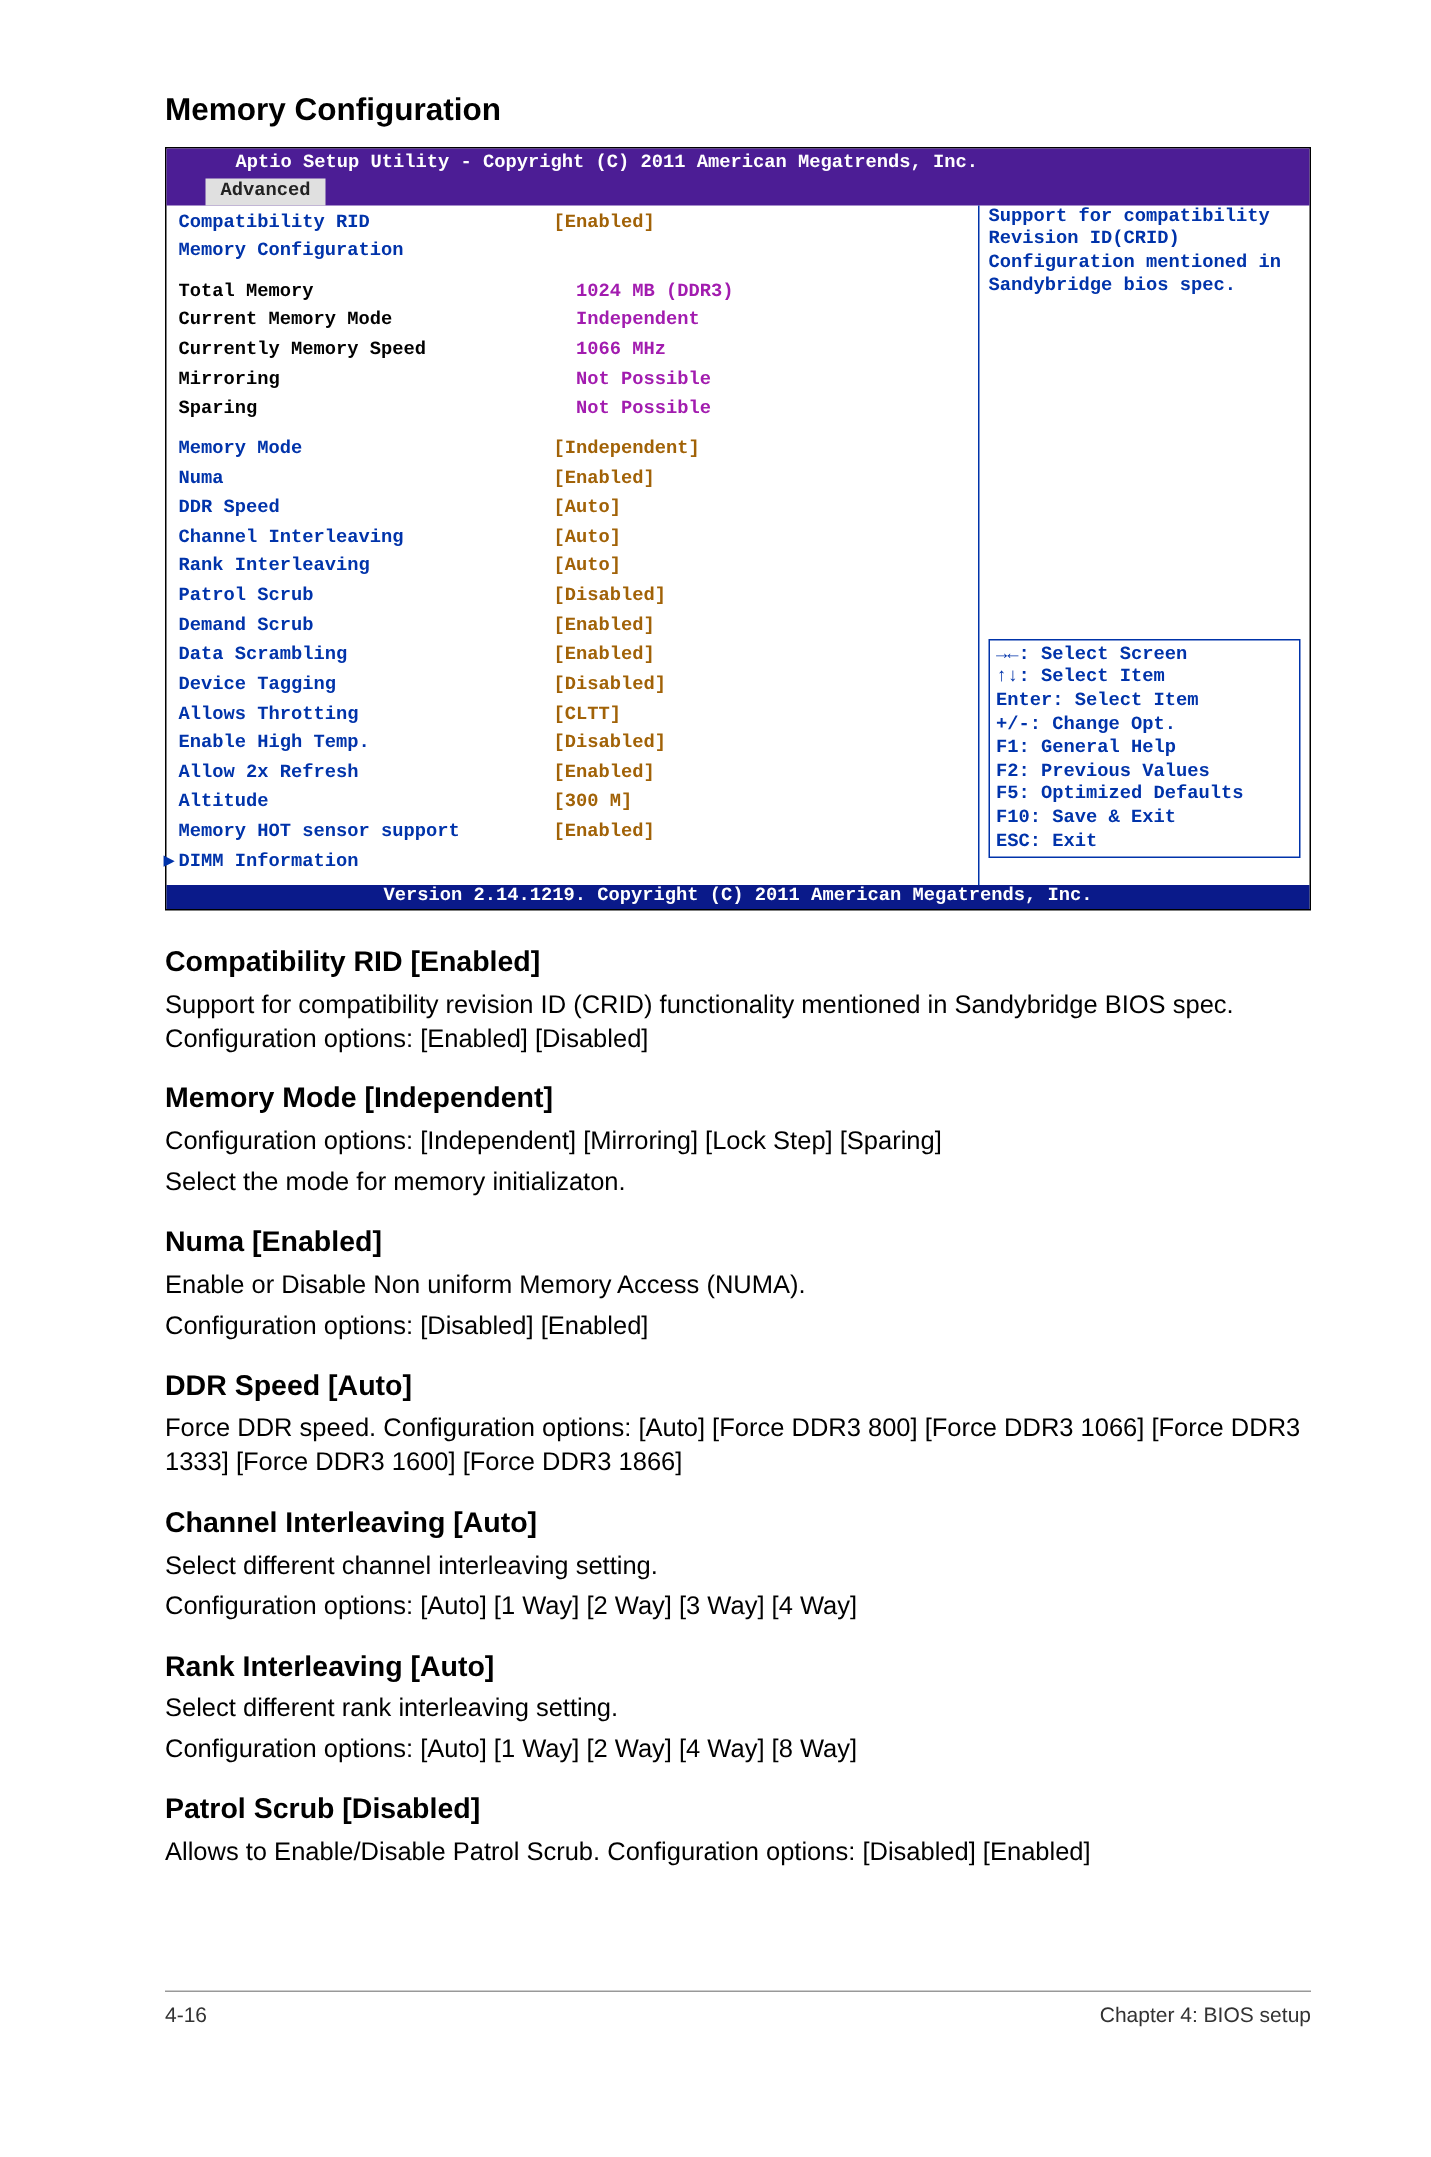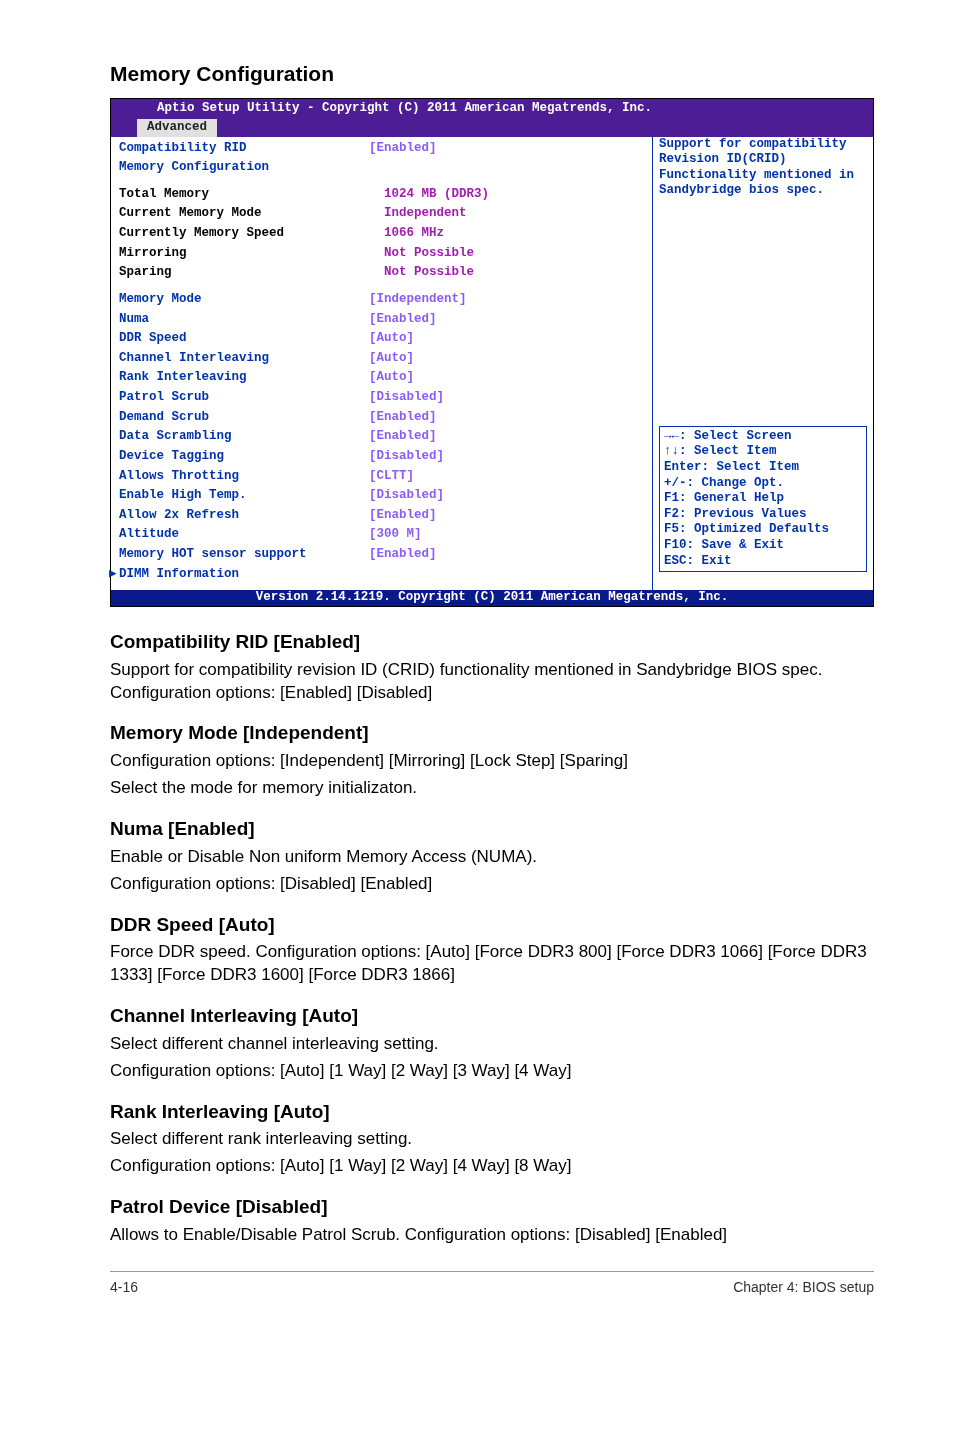--- a/index.html
+++ b/index.html
@@ -45,21 +45,21 @@
     flex: 1;
     padding: 4px 8px 8px 8px;
     border-right: 1px solid #0033aa;
     display: flex;
     flex-direction: column;
     gap: 4px;
   }
   .bios-row { display: flex; white-space: pre; }
   .bios-label { color: #0033aa; width: 250px; }
   .bios-label.black { color: #000; }
-  .bios-value { color: #8b5cf6; }
+  .bios-value { color: #a16207; }
   .bios-value.black { color: #a21caf; }
   .bios-arrow { color: #0033aa; width: 10px; margin-left: -10px; }
 
   .bios-right {
     width: 220px;
     padding: 0 6px 8px 6px;
     color: #0033aa;
     display: flex;
     flex-direction: column;
   }
@@ -74,21 +74,21 @@
     background: #0a1a8a;
     color: #fff;
     text-align: center;
     padding: 0 0;
   }
 
   .page-footer {
     display: flex;
     justify-content: space-between;
     font-size: 14px;
-    margin-top: 24px;
+    margin-top: 80px;
     border-top: 1px solid #999;
     padding-top: 6px;
     color: #333;
   }
 </style>
 </head>
 <body>
 
 <div class="heading2">Memory Configuration</div>
 
@@ -121,21 +121,21 @@
         <div class="bios-row"><span class="bios-label">Enable High Temp.</span><span class="bios-value">[Disabled]</span></div>
         <div class="bios-row"><span class="bios-label">Allow 2x Refresh</span><span class="bios-value">[Enabled]</span></div>
         <div class="bios-row"><span class="bios-label">Altitude</span><span class="bios-value">[300 M]</span></div>
         <div class="bios-row"><span class="bios-label">Memory HOT sensor support</span><span class="bios-value">[Enabled]</span></div>
         <div class="bios-row"><span class="bios-arrow">▶</span><span class="bios-label">DIMM Information</span><span class="bios-value"></span></div>
       </div>
     <div class="bios-right">
       <div class="bios-right-top" id="bios-help-top">
           <div>Support for compatibility</div>
           <div>Revision ID(CRID)</div>
-          <div>Functionality mentioned in</div>
+          <div>Configuration mentioned in</div>
           <div>Sandybridge bios spec.</div>
         </div>
       <div class="bios-right-box" id="bios-help-keys">
           <div>→←: Select Screen</div>
           <div>↑↓:  Select Item</div>
           <div>Enter: Select Item</div>
           <div>+/-: Change Opt.</div>
           <div>F1: General Help</div>
           <div>F2: Previous Values</div>
           <div>F5: Optimized Defaults</div>
@@ -157,20 +157,20 @@
     <div class="para">Enable or Disable Non uniform Memory Access (NUMA).</div>
     <div class="para">Configuration options: [Disabled] [Enabled]</div>
     <div class="heading3">DDR Speed [Auto]</div>
     <div class="para">Force DDR speed. Configuration options: [Auto] [Force DDR3 800] [Force DDR3 1066] [Force DDR3 1333] [Force DDR3 1600] [Force DDR3 1866]</div>
     <div class="heading3">Channel Interleaving [Auto]</div>
     <div class="para">Select different channel interleaving setting.</div>
     <div class="para">Configuration options: [Auto] [1 Way] [2 Way] [3 Way] [4 Way]</div>
     <div class="heading3">Rank Interleaving [Auto]</div>
     <div class="para">Select different rank interleaving setting.</div>
     <div class="para">Configuration options: [Auto] [1 Way] [2 Way] [4 Way] [8 Way]</div>
-    <div class="heading3">Patrol Device [Disabled]</div>
+    <div class="heading3">Patrol Scrub [Disabled]</div>
     <div class="para">Allows to Enable/Disable Patrol Scrub. Configuration options: [Disabled] [Enabled]</div>
   </div>
 
 <div class="page-footer">
   <span>4-16</span>
   <span>Chapter 4: BIOS setup</span>
 </div>
 
 </body></html>

